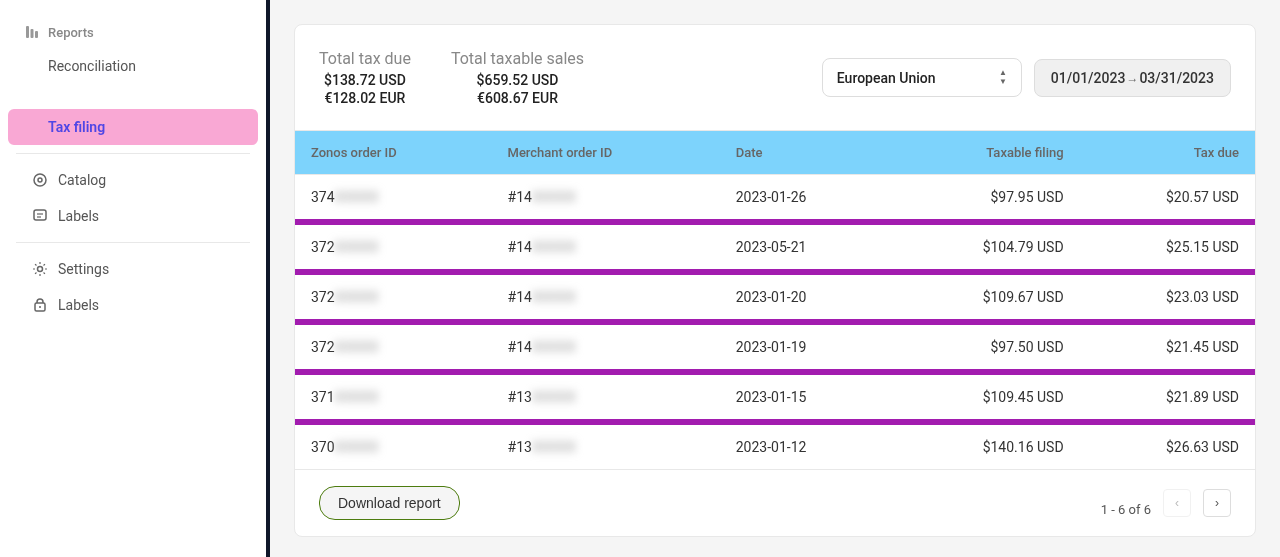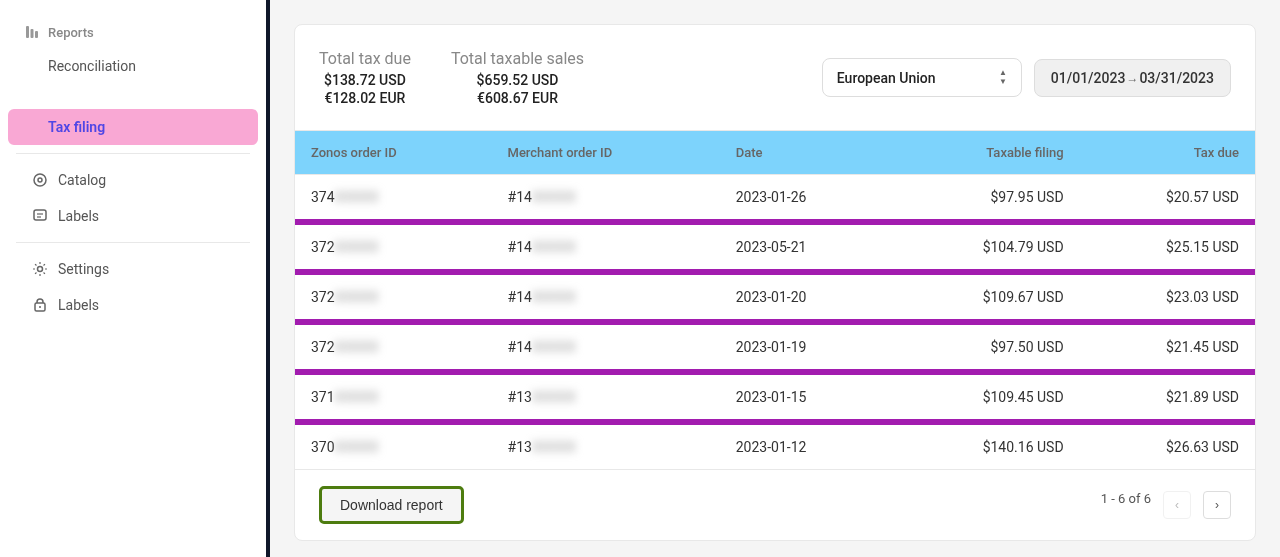--- a/index.html
+++ b/index.html
@@ -203,31 +203,31 @@
     
     .table-footer {
       display: flex;
       align-items: center;
       justify-content: space-between;
       padding: 16px 24px;
       border-top: 1px solid #e8e8e8;
     }
     .download-btn {
       padding: 8px 18px;
-      border: 3px solid #4d7c0f;
-      border-radius: 5px;
+      border: 1px solid #4d7c0f;
+      border-radius: 16px;
       background: #f5f5f5;
       cursor: pointer;
       font-size: 14px;
       color: #333;
       font-weight: 500;
     }
     .pagination {
       display: flex;
-      align-items: flex-start;
+      align-items: flex-end;
       gap: 12px;
       font-size: 13px;
       color: #555;
     }
     .pagination-btn {
       width: 28px;
       height: 28px;
       border: 1px solid #ddd;
       border-radius: 4px;
       background: #fff;

